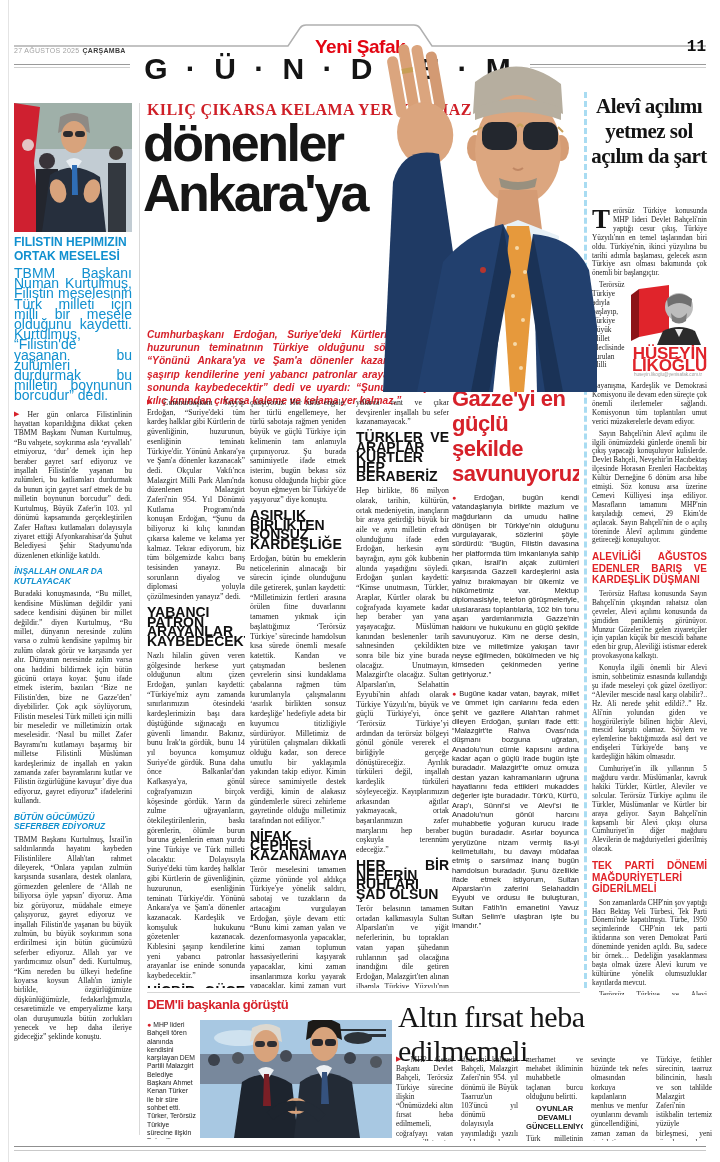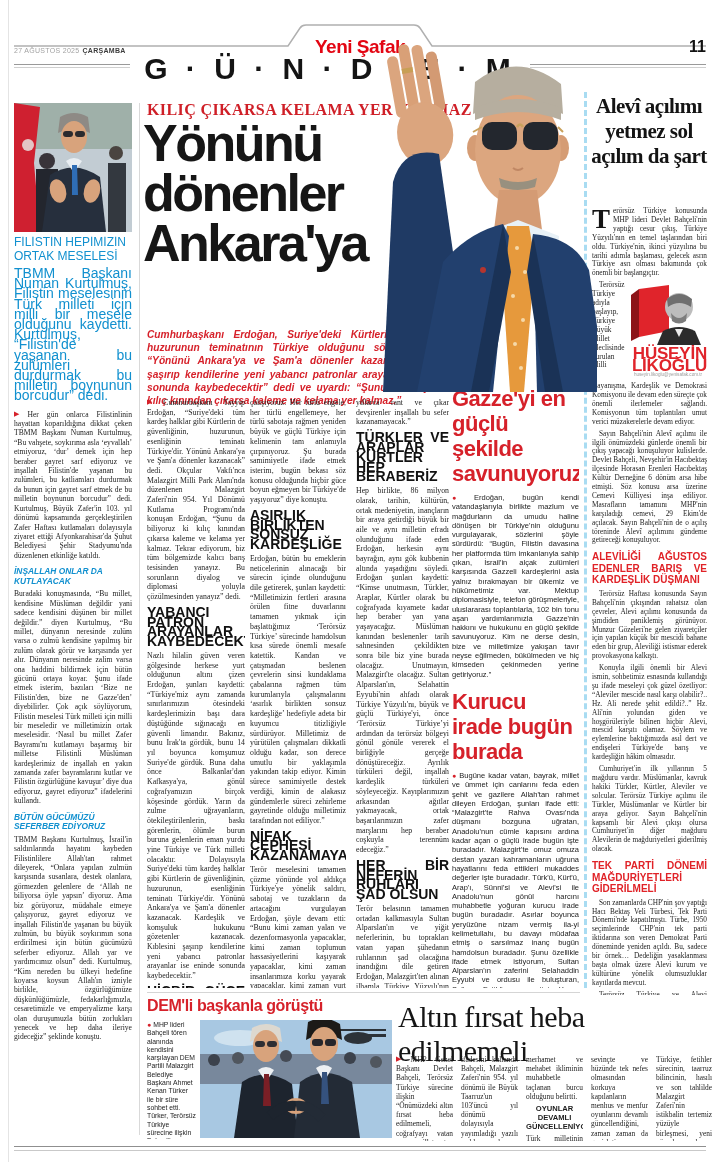--- a/index.html
+++ b/index.html
@@ -13,25 +13,25 @@
   .edge-line{left:8px;top:0;width:1px;height:1162px;background:#e4e4e4;}
   .rule-a{left:14px;top:64px;width:692px;border-top:1px solid #9a9a9a;}
   .rule-b{left:14px;top:67px;width:692px;border-top:1px solid #cfcfcf;}
   .masthead-tab{left:0;top:22px;}
   .logo{left:260px;top:36px;width:200px;text-align:center;font-weight:bold;font-size:19px;
         letter-spacing:-0.5px;color:#e30613;z-index:2;}
   .section-title{left:130px;top:50px;width:400px;text-align:center;background:#fff;z-index:1;
         font-weight:bold;font-size:30px;letter-spacing:5px;color:#141414;padding:2px 0;}
   .dateline{left:14px;top:47px;font-size:7px;color:#a2a2a2;letter-spacing:0.3px;}
   .dateline b{color:#3c3c3c;margin-left:3px;}
-  .pagenum{right:14px;top:38px;font-size:16px;font-weight:bold;color:#111;}
+  .pagenum{right:14px;top:38px;font-size:16px;font-weight:bold;color:#111;font-family:Liberation Mono, monospace;}
 
   
   .leftcol{left:14px;top:236px;width:118px;height:874px;}
-  .l-kicker{color:#1190cf;font-weight:normal;font-size:12px;line-height:13.5px;margin:0 0 5px 0;}
+  .l-kicker{color:#1190cf;font-weight:bold;font-size:12px;line-height:13.5px;margin:0 0 5px 0;}
   .l-head{font-family:"Liberation Serif",serif;font-weight:bold;font-size:18.5px;line-height:20.5px;
           color:#1d1d1d;margin:0 0 7px 0;}
   .l-lede{color:#1190cf;font-size:14px;line-height:10.2px;margin:0 0 9px 0;}
   .l-body{font-family:"Liberation Serif",serif;font-size:7.6px;line-height:9.4px;margin:0 0 7px 0;}
   .l-sub{color:#1190cf;font-weight:bold;font-size:8.4px;line-height:9.6px;margin:0 0 3px 0;font-style:italic;}
   .tri{color:#d6212a;font-size:7px;vertical-align:1px;margin-right:2px;}
   .vline1{left:139px;top:103px;width:1px;height:1032px;background:#d9d9d9;}
 
   
   .m-kicker{left:147px;top:101px;font-family:"Liberation Serif",serif;font-weight:bold;
@@ -66,21 +66,21 @@
   .r-sub{color:#e02227;font-weight:bold;font-family:"Liberation Sans",sans-serif;font-size:10px;
          line-height:11.5px;margin:6px 0 4px 0;text-indent:0 !important;}
   .dropcap::first-letter{float:left;font-size:27px;line-height:22px;font-weight:bold;
          padding:1px 3px 0 0;color:#141414;}
   .author-box{float:right;width:78px;margin:2px 0 2px 4px;text-align:center;}
   .author-name{color:#e0242b;font-family:"Liberation Sans",sans-serif;font-weight:bold;
          font-size:17px;line-height:11.5px;letter-spacing:-0.2px;text-align:right;}
   .author-mail{color:#9b9b9b;font-family:"Liberation Sans",sans-serif;font-size:4.6px;}
 
   
-  .dem-head{left:147px;top:997px;font-weight:bold;font-size:16px;letter-spacing:-0.4px;color:#d6212a;}
+  .dem-head{left:147px;top:997px;font-weight:bold;font-size:13px;letter-spacing:-0.4px;color:#d6212a;}
   .dem-body{left:147px;top:1021px;width:49px;height:118px;font-size:6.8px;line-height:8.3px;}
   .dem-photo{left:200px;top:1020px;}
 
   
   .b-head{left:398px;top:1000px;width:318px;font-family:"Liberation Serif",serif;font-size:30px;
           letter-spacing:-0.5px;color:#151515;}
   .bcol{top:1055px;height:86px;font-family:"Liberation Serif",serif;font-size:7.4px;line-height:9.2px;}
   .b-sub{font-family:"Liberation Sans",sans-serif;font-weight:bold;font-size:7.6px;line-height:9px;
          text-align:center;margin:3px 0;}
   .b1{left:396px;width:57px;} .b2{left:461px;width:57px;} .b3{left:526px;width:57px;}
@@ -177,21 +177,20 @@
   <p class="l-body just"><span class="tri">▶</span><span>Her gün onlarca Filistinlinin hayattan koparıldığına dikkat çeken TBMM Başkanı Numan Kurtulmuş, “Bu vahşete, soykırıma asla ‘eyvallah’ etmiyoruz, ‘dur’ demek için hep beraber gayret sarf ediyoruz ve inşallah Filistin'de yaşanan bu zulümleri, bu katliamları durdurmak da bunun için gayret sarf etmek de bu milletin boynunun borcudur” dedi. Kurtulmuş, Büyük Zafer'in 103. yıl dönümü kapsamında gerçekleştirilen Zafer Haftası kutlamaları dolayısıyla ziyaret ettiği Afyonkarahisar'da Şuhut Belediyesi Şehir Stadyumu'nda düzenlenen etkinliğe katıldı.</span></p>
   <div class="l-sub">İNŞALLAH ONLAR DA KUTLAYACAK</div>
   <p class="l-body just">Buradaki konuşmasında, “Bu millet, kendisine Müslüman değildir yani sadece kendisini düşünen bir millet değildir.” diyen Kurtulmuş, “Bu millet, dünyanın neresinde zulüm varsa o zulmü kendisine yapılmış bir zulüm olarak görür ve karşısında yer alır. Dünyanın neresinde zalim varsa ona haddini bildirmek için bütün gücünü ortaya koyar. Şunu ifade etmek isterim, bazıları ‘Bize ne Filistin'den, bize ne Gazze'den’ diyebilirler. Çok açık söylüyorum, Filistin meselesi Türk milleti için milli bir meseledir ve milletimizin ortak meselesidir. ‘Nasıl bu millet Zafer Bayramı'nı kutlamayı başarmış bir milletse Filistinli Müslüman kardeşlerimiz de inşallah en yakın zamanda zafer bayramlarını kutlar ve Filistin özgürlüğüne kavuşur’ diye dua ediyoruz, gayret ediyoruz” ifadelerini kullandı.</p>
   <div class="l-sub">BÜTÜN GÜCÜMÜZÜ SEFERBER EDİYORUZ</div>
   <p class="l-body just">TBMM Başkanı Kurtulmuş, İsrail'in saldırılarında hayatını kaybeden Filistinlilere Allah'tan rahmet dileyerek, “Onlara yapılan zulmün karşısında susanlara, destek olanlara, görmezden gelenlere de ‘Allah ne biliyorsa öyle yapsın’ diyoruz. Ama biz görüyoruz, müdahale etmeye çalışıyoruz, gayret ediyoruz ve inşallah Filistin'de yaşanan bu büyük zulmün, bu büyük soykırımın sona erdirilmesi için bütün gücümüzü seferber ediyoruz. Allah yar ve yardımcımız olsun” dedi. Kurtulmuş, “Kim nereden bu ülkeyi hedefine koyarsa koysun Allah'ın izniyle birlikle, özgürlüğümüze düşkünlüğümüzle, fedakarlığımızla, cesaretimizle ve emperyalizme karşı olan duruşumuzla bütün zorlukları yenecek ve hep daha ileriye gideceğiz” şeklinde konuştu.</p>
 </div>
 <div class="abs vline1"></div>
 
 <div class="abs m-kicker">KILIÇ ÇIKARSA KELAMA YER KALMAZ</div>
 <div class="abs m-headline">
-  <div>Yönünü</div>
   <div>dönenler</div>
   <div>Ankara'ya</div>
 </div>
 <div class="abs m-stand just">Cumhurbaşkanı Erdoğan, Suriye'deki Kürtlerin güvenlik ve huzurunun teminatının Türkiye olduğunu söyledi. Erdoğan, “Yönünü Ankara'ya ve Şam'a dönenler kazanacak. Kıblesini şaşırıp kendilerine yeni yabancı patronlar arayanlar ise eninde sonunda kaybedecektir” dedi ve uyardı: “Şunu da biliyoruz ki kılıç kınından çıkarsa kaleme ve kelama yer kalmaz.”</div>
 
 <div class="abs mcol c1 clip just">
   <p><span class="tri">▶</span><span>Cumhurbaşkanı Tayyip Erdoğan, “Suriye'deki tüm kardeş halklar gibi Kürtlerin de güvenliğinin, huzurunun, esenliğinin teminatı Türkiye'dir. Yönünü Ankara'ya ve Şam'a dönenler kazanacak” dedi. Okçular Vakfı'nca Malazgirt Milli Park Alanı'nda düzenlenen Malazgirt Zaferi'nin 954. Yıl Dönümü Kutlama Programı'nda konuşan Erdoğan, “Şunu da biliyoruz ki kılıç kınından çıkarsa kaleme ve kelama yer kalmaz. Tekrar ediyorum, biz tüm bölgemizde kalıcı barış tesisinden yanayız. Bu sorunların diyalog ve diplomasi yoluyla çözülmesinden yanayız” dedi.</span></p>
   <div class="m-sub">YABANCI PATRON ARAYANLAR KAYBEDECEKTİR</div>
   <p>Nazlı hilalin güven veren gölgesinde herkese yurt olduğunun altını çizen Erdoğan, şunları kaydetti: “Türkiye'miz aynı zamanda sınırlarımızın ötesindeki kardeşlerimizin başı dara düştüğünde sığınacağı en güvenli limandır. Bakınız, bunu Irak'ta gördük, bunu 14 yıl boyunca komşumuz Suriye'de gördük. Buna daha önce Balkanlar'dan Kafkasya'ya, gönül coğrafyamızın birçok köşesinde gördük. Yarın da zulme uğrayanların, ötekileştirilenlerin, baskı görenlerin, ölümle burun buruna gelenlerin eman yurdu yine Türkiye ve Türk milleti olacaktır. Dolayısıyla Suriye'deki tüm kardeş halklar gibi Kürtlerin de güvenliğinin, huzurunun, esenliğinin teminatı Türkiye'dir. Yönünü Ankara'ya ve Şam'a dönenler kazanacak. Kardeşlik ve komşuluk hukukunu gözetenler kazanacak. Kıblesini şaşırıp kendilerine yeni yabancı patronlar arayanlar ise eninde sonunda kaybedecektir.”</p>
   <div class="m-sub">HİÇBİR GÜCE BOYUN EĞMEDİK</div>
@@ -208,21 +207,20 @@
   <p>yıllarca rant ve çıkar devşirenler inşallah bu sefer kazanamayacak.”</p>
   <div class="m-sub">TÜRKLER VE ARAPLAR KÜRTLER HEP BERABERİZ</div>
   <p>Hep birlikte, 86 milyon olarak, tarihin, kültürün, ortak medeniyetin, inançların bir araya getirdiği büyük bir aile ve aynı milletin efradı olunduğunu ifade eden Erdoğan, herkesin aynı bayrağın, aynı gök kubbenin altında yaşadığını söyledi. Erdoğan şunları kaydetti: “Kimse unutmasın, Türkler, Araplar, Kürtler olarak bu coğrafyada kıyamete kadar hep beraber yan yana yaşayacağız. Müslüman kanından beslenenler tarih sahnesinden çekildikten sonra bile biz yine burada olacağız. Unutmayın, Malazgirt'te olacağız. Sultan Alparslan'ın, Selahattin Eyyubi'nin ahfadı olarak Türkiye Yüzyılı'nı, büyük ve güçlü Türkiye'yi, önce ‘Terörsüz Türkiye’yi ardından da terörsüz bölgeyi gönül gönüle vererek el birliğiyle gerçeğe dönüştüreceğiz. Ayrılık türküleri değil, inşallah kardeşlik türküleri söyleyeceğiz. Kayıplarımızın arkasından ağıtlar yakmayacak, ortak başarılarımızın zafer marşlarını hep beraber coşkuyla terennüm edeceğiz.”</p>
   <div class="m-sub">HER BİR NEFERİN RUHLARI ŞAD OLSUN</div>
   <p>Terör belasının tamamen ortadan kalkmasıyla Sultan Alparslan'ın ve yiğit neferlerinin, bu toprakları vatan yapan şühedanın ruhlarının şad olacağına inandığını dile getiren Erdoğan, Malazgirt'ten alınan ilhamla Türkiye Yüzyılı'nın inşası için gece gündüz çalışmayı sürdüreceklerini söyledi.</p>
 </div>
 
 <div class="abs c4 clip">
   <div class="red-display">Gazze'yi en güçlü şekilde savunuyoruz</div>
   <div class="body"><span class="bullet">●</span><span>Erdoğan, bugün kendi vatandaşlarıyla birlikte mazlum ve mağdurların da umudu haline dönüşen bir Türkiye'nin olduğunu vurgulayarak, sözlerini şöyle sürdürdü: “Bugün, Filistin davasına her platformda tüm imkanlarıyla sahip çıkan, İsrail'in alçak zulümleri karşısında Gazzeli kardeşlerini asla yalnız bırakmayan bir ülkemiz ve hükümetimiz var. Mektup diplomasisiyle, telefon görüşmeleriyle, uluslararası toplantılarla, 102 bin tonu aşan yardımlarımızla Gazze'nin hakkını ve hukukunu en güçlü şekilde savunuyoruz. Kim ne derse desin, bize ve milletimize yakışan tavır neyse eğilmeden, bükülmeden ve hiç kimseden çekinmeden yerine getiriyoruz.”</span></div>
-  <div class="red-display">Kurucu irade bugün burada</div>
   <div class="body"><span class="bullet">●</span><span>Bugüne kadar vatan, bayrak, millet ve ümmet için canlarını feda eden şehit ve gazilere Allah'tan rahmet dileyen Erdoğan, şunları ifade etti: “Malazgirt'te Rahva Ovası'nda düşmanı bozguna uğratan, Anadolu'nun cümle kapısını ardına kadar açan o güçlü irade bugün işte buradadır. Malazgirt'te omuz omuza destan yazan kahramanların uğruna hayatlarını feda ettikleri mukaddes değerler işte buradadır. Türk'ü, Kürt'ü, Arap'ı, Sünni'si ve Alevi'si ile Anadolu'nun gönül harcını muhabbetle yoğuran kurucu irade bugün buradadır. Asırlar boyunca yeryüzüne nizam vermiş ila-yi kelimetullahı, bu davayı müdafaa etmiş o sarsılmaz inanç bugün hamdolsun buradadır. Şunu özellikle ifade etmek istiyorum, Sultan Alparslan'ın zaferini Selahaddin Eyyubi ve ordusu ile buluşturan, Sultan Fatih'in emanetini Yavuz Sultan Selim'e ulaştıran işte bu imandır.”</span></div>
 </div>
 
 <div class="abs mid-rule"></div>
 
 <div class="abs dem-head">DEM'li başkanla görüştü</div>
 <div class="abs dem-body clip"><span class="bullet">●</span><span>MHP lideri Bahçeli tören alanında kendisini karşılayan DEM Partili Malazgirt Belediye Başkanı Ahmet Kenan Türker ile bir süre sohbet etti. Türker, Terörsüz Türkiye sürecine ilişkin Bahçeli'ye teşekkürlerini iletti.</span></div>
 <svg class="abs dem-photo" width="192" height="118" viewBox="0 0 192 118">
   <rect width="192" height="118" fill="#a8c8e2"></rect>
   <ellipse cx="40" cy="18" rx="26" ry="8" fill="#cfe2ef"></ellipse>

